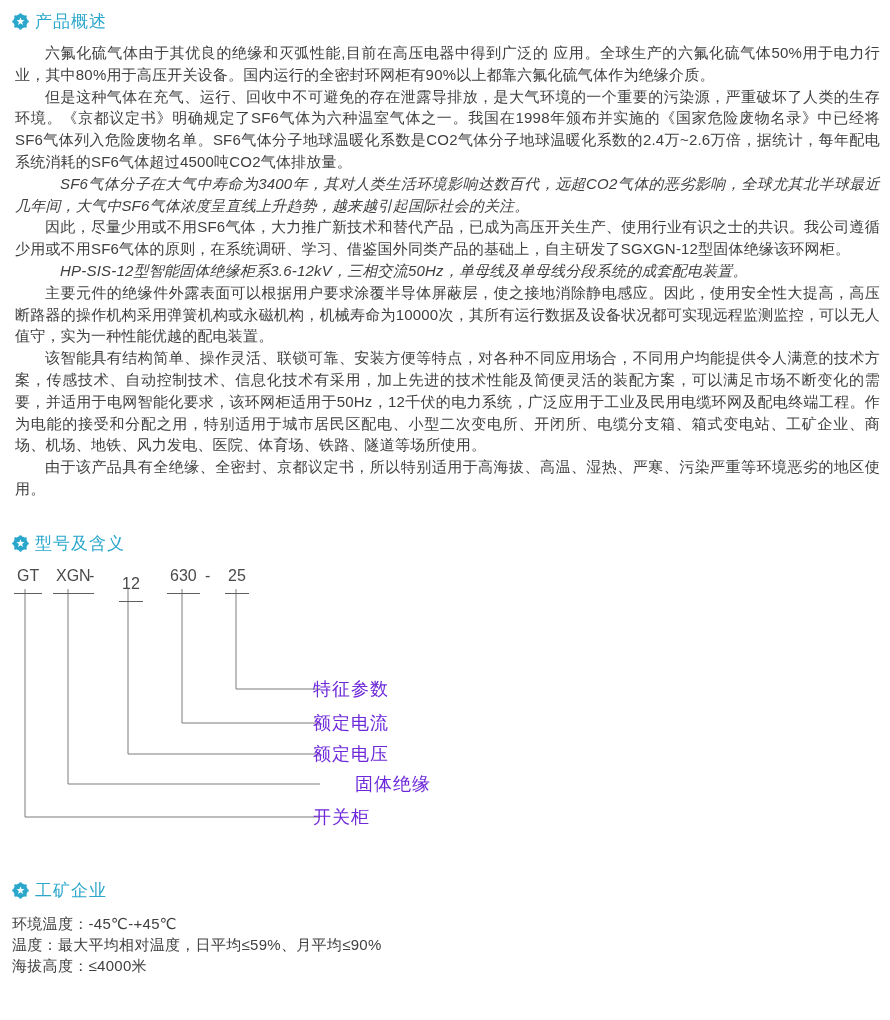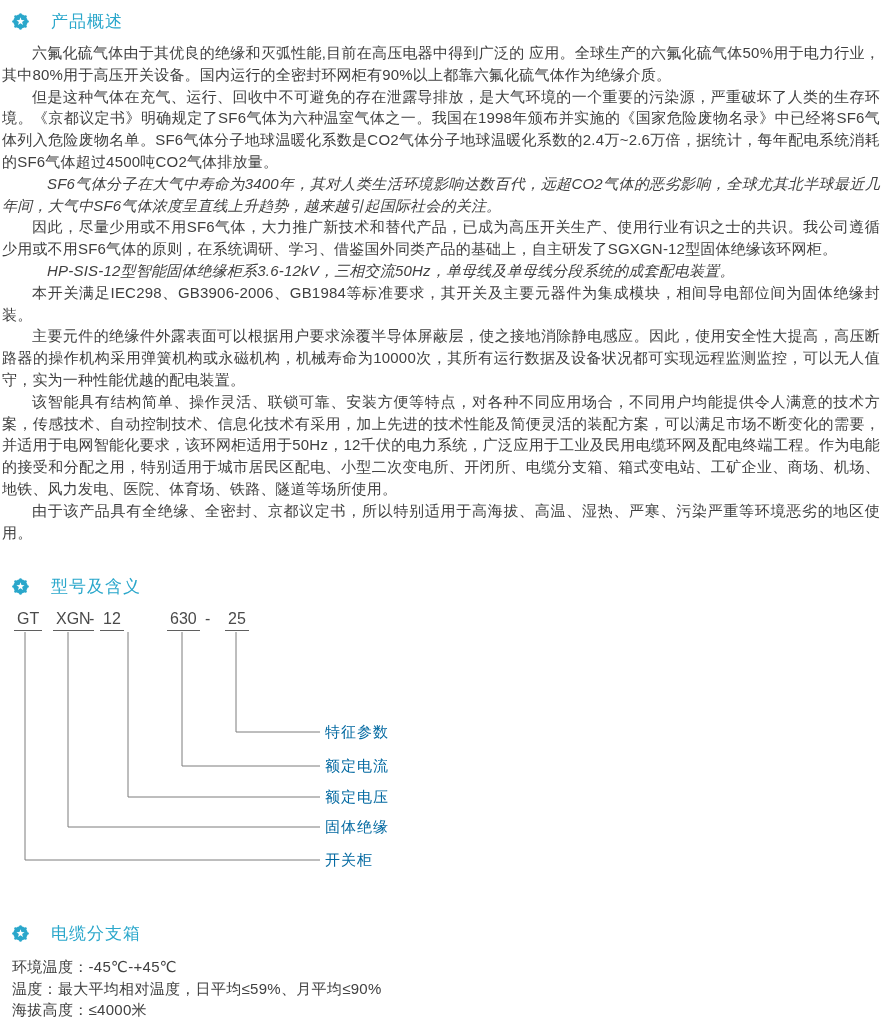--- a/index.html
+++ b/index.html
@@ -5,55 +5,55 @@
   html,body{margin:0;padding:0;background:#ffffff;}
   body{
     width:890px;height:1020px;overflow:hidden;
     font-family:"Liberation Sans","DejaVu Sans",sans-serif;
     color:#404040;
   }
   .page{width:890px;min-height:1020px;padding-top:10px;box-sizing:border-box;}
 
   
   .sec-title{
-    display:flex;align-items:center;gap:22px;
+    display:flex;align-items:center;gap:6px;
     margin:0 0 9px 12px;
     font-size:17px;font-weight:500;color:#2aa7cb;
     letter-spacing:1px;
   }
   .sec-title .badge{flex:0 0 auto;display:inline-flex;}
 
   
-  .paras{padding:0 10px 0 2px;}
+  .paras{padding:0 10px 0 15px;}
   .para{
     margin:0;font-size:15px;line-height:21.8px;
     text-align:justify;color:#404040;
     letter-spacing:0.2px;
   }
   .para.ind2{text-indent:2em;}
   .para.ind3{text-indent:3em;font-style:italic;}
 
   
   .model-section{margin-top:32px;}
   .model-diagram{
     position:relative;height:268px;margin:12px 0 0 0;
   }
   .model-diagram svg.lines{position:absolute;left:0;top:0;}
   .mcode{
     position:absolute;top:0;
     font-size:16px;color:#4a4a4a;
     border-bottom:1px solid #5f5f5f;
-    padding:0 3px 2px 3px;text-align:center;
+    padding:0 3px 8px 3px;text-align:center;
   }
   .mdash{
     position:absolute;top:0;font-size:16px;color:#4a4a4a;
   }
   .mlabel{
-    position:absolute;left:325px;height:22px;line-height:22px;
-    font-size:15px;color:#0369a1;letter-spacing:1px;white-space:nowrap;
+    position:absolute;left:313px;height:22px;line-height:22px;
+    font-size:18px;color:#6d28d9;letter-spacing:1px;white-space:nowrap;
   }
 
   
   .cond-section{margin-top:44px;}
   .cond-list{padding:2px 14px 0 12px;}
   .cond-item{
     font-size:15px;line-height:21.3px;color:#404040;
     letter-spacing:0.3px;
   }
 </style>
@@ -81,21 +81,20 @@
         </svg>
       </span>
       <span>产品概述</span>
     </h2>
     <div class="paras" id="overview-paras">
         <p class="para ind2">六氟化硫气体由于其优良的绝缘和灭弧性能,目前在高压电器中得到广泛的 应用。全球生产的六氟化硫气体50%用于电力行业，其中80%用于高压开关设备。国内运行的全密封环网柜有90%以上都靠六氟化硫气体作为绝缘介质。</p>
         <p class="para ind2">但是这种气体在充气、运行、回收中不可避免的存在泄露导排放，是大气环境的一个重要的污染源，严重破坏了人类的生存环境。《京都议定书》明确规定了SF6气体为六种温室气体之一。我国在1998年颁布并实施的《国家危险废物名录》中已经将SF6气体列入危险废物名单。SF6气体分子地球温暖化系数是CO2气体分子地球温暖化系数的2.4万~2.6万倍，据统计，每年配电系统消耗的SF6气体超过4500吨CO2气体排放量。</p>
         <p class="para ind3">SF6气体分子在大气中寿命为3400年，其对人类生活环境影响达数百代，远超CO2气体的恶劣影响，全球尤其北半球最近几年间，大气中SF6气体浓度呈直线上升趋势，越来越引起国际社会的关注。</p>
         <p class="para ind2">因此，尽量少用或不用SF6气体，大力推广新技术和替代产品，已成为高压开关生产、使用行业有识之士的共识。我公司遵循少用或不用SF6气体的原则，在系统调研、学习、借鉴国外同类产品的基础上，自主研发了SGXGN-12型固体绝缘该环网柜。</p>
         <p class="para ind3">HP-SIS-12型智能固体绝缘柜系3.6-12kV，三相交流50Hz，单母线及单母线分段系统的成套配电装置。</p>
-        <p class="para ind2">本开关满足IEC298、GB3906-2006、GB1984等标准要求，其开关及主要元器件为集成模块，相间导电部位间为固体绝缘封装。</p>
         <p class="para ind2">主要元件的绝缘件外露表面可以根据用户要求涂覆半导体屏蔽层，使之接地消除静电感应。因此，使用安全性大提高，高压断路器的操作机构采用弹簧机构或永磁机构，机械寿命为10000次，其所有运行数据及设备状况都可实现远程监测监控，可以无人值守，实为一种性能优越的配电装置。</p>
         <p class="para ind2">该智能具有结构简单、操作灵活、联锁可靠、安装方便等特点，对各种不同应用场合，不同用户均能提供令人满意的技术方案，传感技术、自动控制技术、信息化技术有采用，加上先进的技术性能及简便灵活的装配方案，可以满足市场不断变化的需要，并适用于电网智能化要求，该环网柜适用于50Hz，12千伏的电力系统，广泛应用于工业及民用电缆环网及配电终端工程。作为电能的接受和分配之用，特别适用于城市居民区配电、小型二次变电所、开闭所、电缆分支箱、箱式变电站、工矿企业、商场、机场、地铁、风力发电、医院、体育场、铁路、隧道等场所使用。</p>
         <p class="para ind2">由于该产品具有全绝缘、全密封、京都议定书，所以特别适用于高海拔、高温、湿热、严寒、污染严重等环境恶劣的地区使用。</p>
       </div>
   </section>
 
   <section class="model-section">
     <h2 class="sec-title">
       <span class="badge">
         <svg width="17" height="17" viewBox="0 0 20 20" aria-hidden="true">
@@ -122,29 +121,29 @@
           <polyline points="25,22 25,250 320,250"></polyline>
           <polyline points="68,22 68,217 320,217"></polyline>
           <polyline points="128,22 128,187 320,187"></polyline>
           <polyline points="182,22 182,156 320,156"></polyline>
           <polyline points="236,22 236,122 320,122"></polyline>
         </g>
       </svg>
       <div id="model-codes">
           <span class="mcode" style="left: 14px;">GT</span>
           <span class="mcode" style="left: 53px;">XGN</span>
-          <span class="mcode" style="left: 100px;">12</span>
+          <span class="mcode" style="left: 119px; margin-top: 8px;">12</span>
           <span class="mcode" style="left: 167px;">630</span>
           <span class="mcode" style="left: 225px;">25</span>
           <span class="mdash" style="left: 89px;">-</span>
           <span class="mdash" style="left: 205px;">-</span>
         </div>
       <div id="model-labels">
           <div class="mlabel" style="top: 239px;">开关柜</div>
-          <div class="mlabel" style="top: 206px;">固体绝缘</div>
+          <div class="mlabel" style="top: 206px; margin-left: 42px;">固体绝缘</div>
           <div class="mlabel" style="top: 176px;">额定电压</div>
           <div class="mlabel" style="top: 145px;">额定电流</div>
           <div class="mlabel" style="top: 111px;">特征参数</div>
         </div>
     </div>
   </section>
 
   <section class="cond-section">
     <h2 class="sec-title">
       <span class="badge">
@@ -156,21 +155,21 @@
             <circle cx="10" cy="18.2" r="1.6"></circle>
               <circle cx="10" cy="1.8" r="1.6"></circle>
             <circle cx="15.8" cy="15.8" r="1.6"></circle>
               <circle cx="4.2" cy="4.2" r="1.6"></circle>
             <circle cx="15.8" cy="4.2" r="1.6"></circle>
               <circle cx="4.2" cy="15.8" r="1.6"></circle>
           </g>
           <path fill="#ffffff" d="M10,5 L11.18,8.38 L14.76,8.45 L11.9,10.62 L12.94,14.05 L10,12 L7.06,14.05 L8.1,10.62 L5.24,8.45 L8.82,8.38 Z"></path>
         </svg>
       </span>
-      <span>电缆分支箱</span>
+      <span>工矿企业</span>
     </h2>
     <div class="cond-list" id="cond-list">
         <div class="cond-item">环境温度：-45℃-+45℃</div>
         <div class="cond-item">温度：最大平均相对温度，日平均≤59%、月平均≤90%</div>
         <div class="cond-item">海拔高度：≤4000米</div>
       </div>
   </section>
 
 </div>
 

